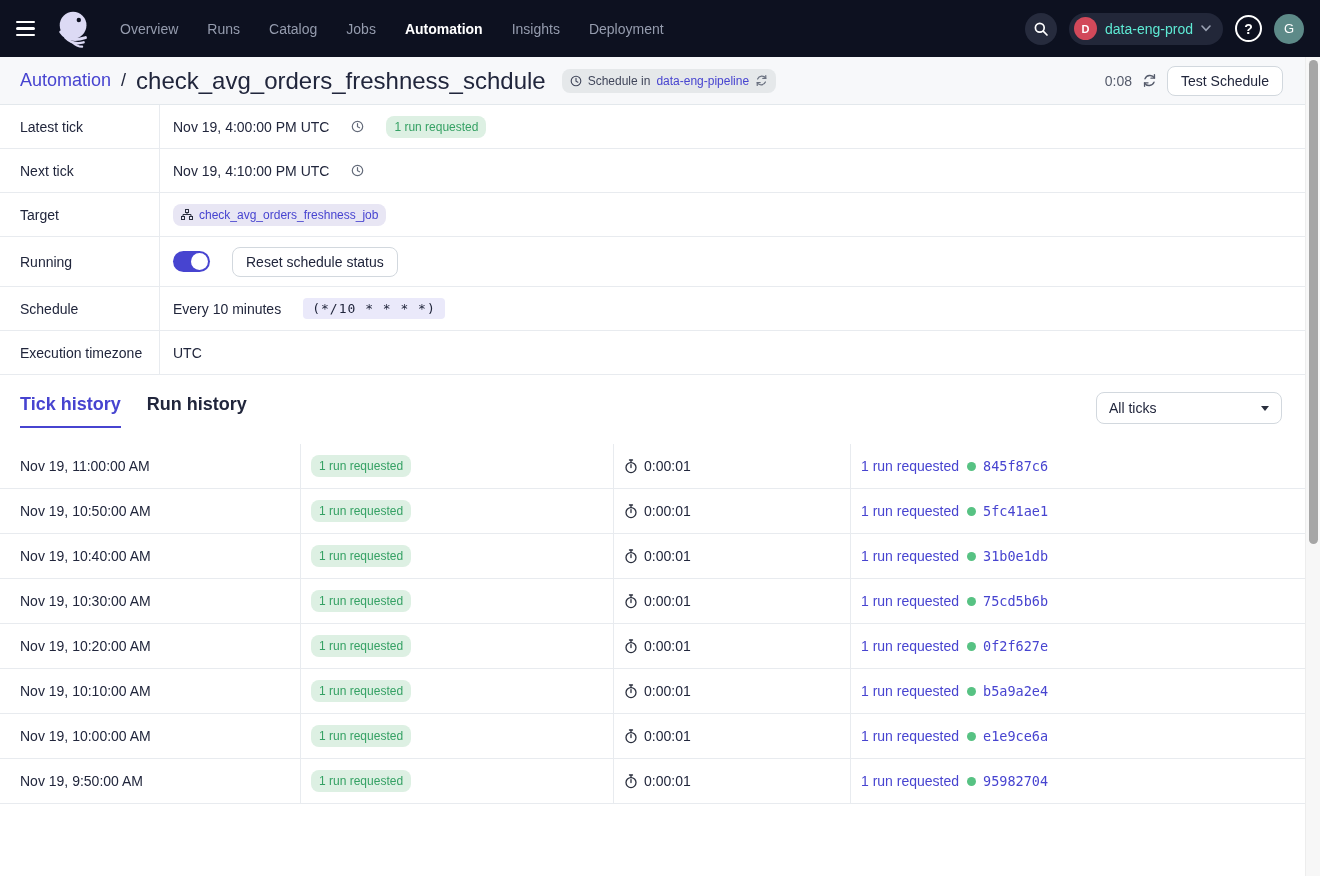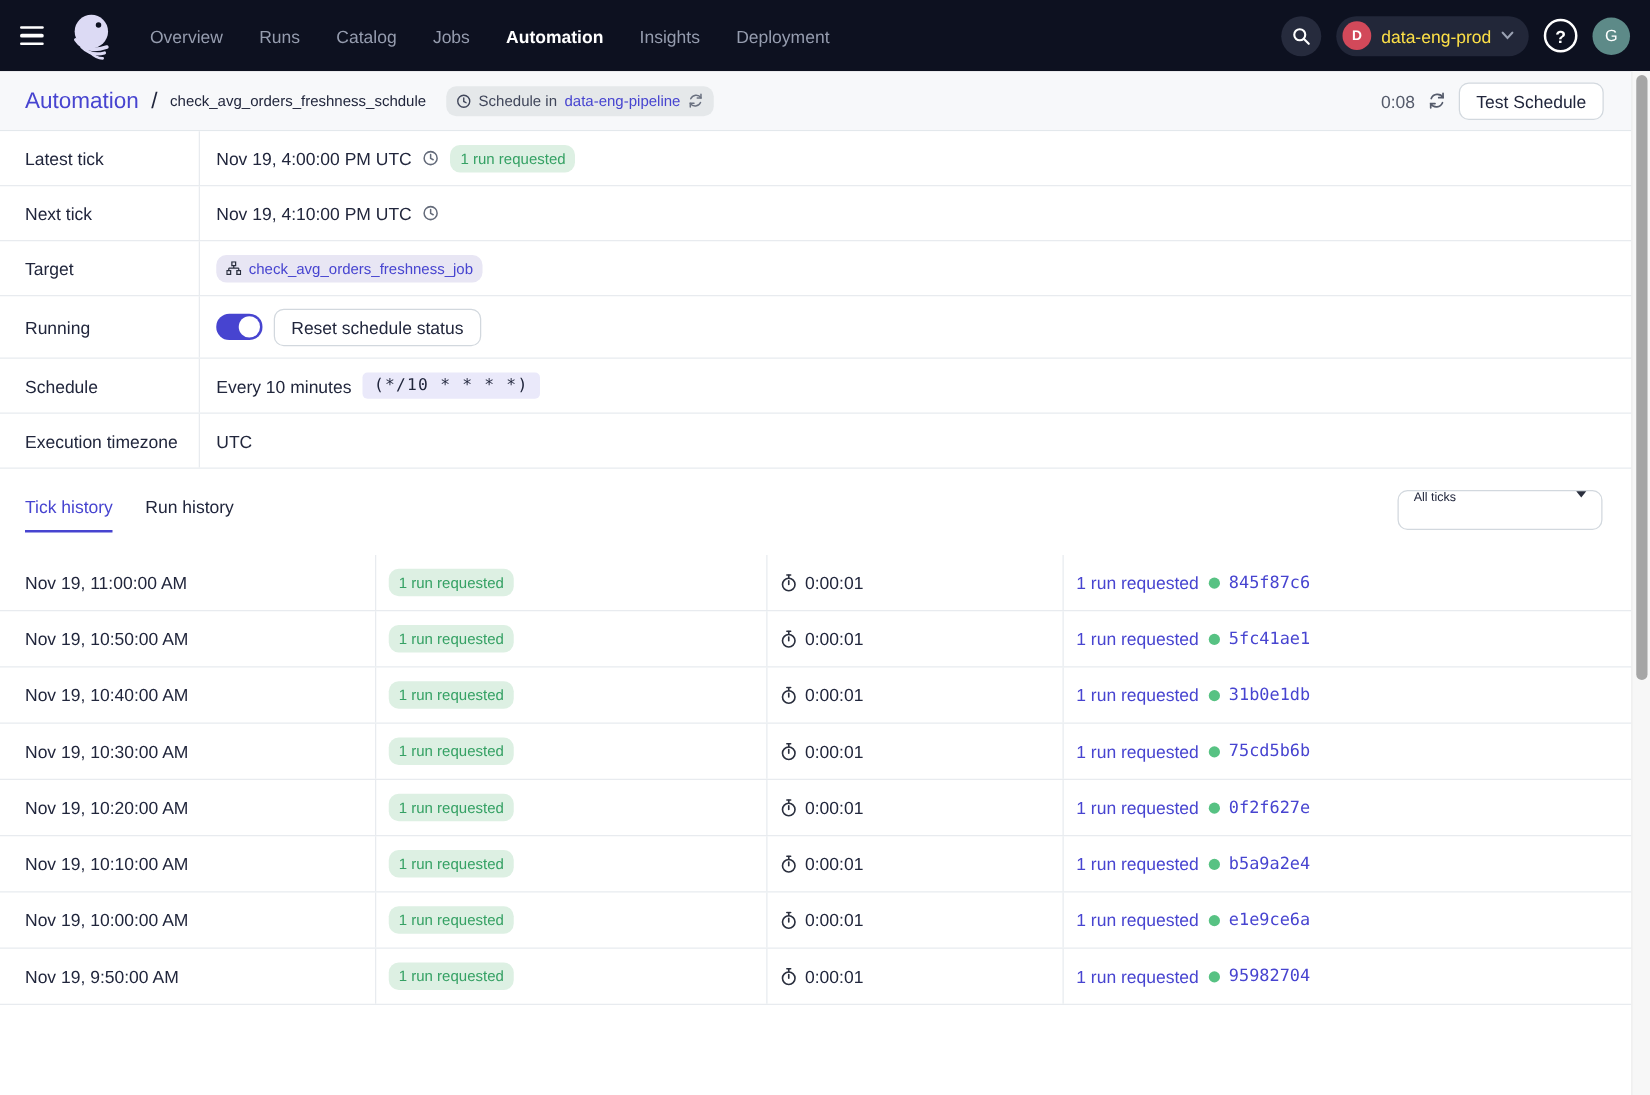--- a/index.html
+++ b/index.html
@@ -27,53 +27,53 @@
   .hamburger{width:28px;height:28px;display:flex;flex-direction:column;justify-content:center;gap:4px;cursor:pointer;}
   .hamburger span{display:block;width:19px;height:2.4px;background:#fff;border-radius:2px;}
   .logo{width:42px;height:44px;display:flex;align-items:center;justify-content:center;}
   .nav{display:flex;align-items:center;gap:29px;margin-left:14px;}
   .nav-item{font-size:14px;color:var(--nav-inactive);cursor:pointer;}
   .nav-item.active{color:#fff;font-weight:700;}
   .topbar-right{margin-left:auto;display:flex;align-items:center;gap:12px;}
   .circle-btn{width:32px;height:32px;border-radius:50%;background:var(--topbar-chip);display:flex;align-items:center;justify-content:center;cursor:pointer;}
   .ws-pill{height:32px;border-radius:16px;background:#222739;display:flex;align-items:center;gap:8px;padding:0 12px 0 5px;cursor:pointer;}
   .ws-avatar{width:23px;height:23px;border-radius:50%;background:#d2495a;color:#fff;font-size:11px;font-weight:700;display:flex;align-items:center;justify-content:center;}
-  .ws-name{color:#fde047;font-size:14px;}
+  .ws-name{color:#5eead4;font-size:14px;}
   .help-btn{width:27px;height:27px;border-radius:50%;border:2px solid #fff;color:#fff;font-size:14px;font-weight:700;display:flex;align-items:center;justify-content:center;cursor:pointer;}
   .user-avatar{width:30px;height:30px;border-radius:50%;background:#5d8a88;color:#fff;font-size:13px;display:flex;align-items:center;justify-content:center;cursor:pointer;}
 
   
   .crumb-bar{height:48px;background:#f7f8fa;border-bottom:1px solid #e3e8ec;display:flex;align-items:center;padding:0 37px 0 20px;gap:10px;}
   .crumb-section{font-size:18px;color:var(--accent);cursor:pointer;}
   .crumb-sep{font-size:18px;color:var(--ink);}
-  .crumb-title{font-size:12px;color:var(--ink);font-weight:500;}
+  .crumb-title{font-size:24px;color:var(--ink);font-weight:500;}
   .sched-badge{margin-left:6px;height:24px;border-radius:8px;background:var(--chip-gray);display:flex;align-items:center;gap:6px;padding:0 8px;font-size:12px;color:#40465a;}
   .sched-badge a{color:var(--accent);text-decoration:none;cursor:pointer;}
   .crumb-right{margin-left:auto;display:flex;align-items:center;gap:10px;}
   .timer{font-size:14px;color:#555b6b;}
   .btn{background:#fff;border:1px solid var(--btn-border);border-radius:8px;font-size:14px;color:var(--ink);padding:6px 13px;font-family:inherit;cursor:pointer;}
 
   
   .details{background:#fff;}
   .d-row{display:flex;align-items:stretch;border-bottom:1px solid var(--border);min-height:44px;}
   .d-row.tall{min-height:50px;}
   .d-label{width:160px;flex:none;border-right:1px solid var(--border);display:flex;align-items:center;padding-left:20px;font-size:14px;}
-  .d-value{flex:1;display:flex;align-items:center;gap:9px;padding-left:13px;font-size:14px;}
+  .d-value{flex:1;display:flex;align-items:center;gap:22px;padding-left:13px;font-size:14px;}
   .pill-green{background:var(--green-bg);color:var(--green-text);font-size:12px;border-radius:8px;padding:4px 8px;white-space:nowrap;}
   .pill-lav{background:var(--lav-bg);border-radius:8px;padding:4px 8px;display:flex;align-items:center;gap:6px;font-size:12px;color:var(--accent);cursor:pointer;}
   .cron{background:var(--cron-bg);border-radius:4px;padding:3px 9px;font-family:"DejaVu Sans Mono",monospace;font-size:13px;color:var(--ink);letter-spacing:1px;}
   .toggle{width:37px;height:21px;border-radius:11px;background:var(--accent);position:relative;cursor:pointer;flex:none;}
   .toggle .knob{position:absolute;top:2px;right:2px;width:17px;height:17px;border-radius:50%;background:#fff;}
 
   
   .history-head{display:flex;align-items:center;padding:17px 38px 0 20px;}
   .tabs{display:flex;gap:26px;}
-  .tab{font-size:14px;font-weight:400;color:var(--ink);padding-bottom:11px;border-bottom:2px solid transparent;cursor:pointer;text-align:center;}
+  .tab{font-size:18px;font-weight:700;color:var(--ink);padding-bottom:11px;border-bottom:2px solid transparent;cursor:pointer;text-align:center;}
   .tab.active{color:var(--accent);border-bottom-color:var(--accent);}
-  .select{margin-left:auto;width:164px;height:32px;border:1px solid var(--btn-border);border-radius:8px;background:#fff;display:flex;padding:0 12px;font-size:10px;cursor:pointer;margin-bottom:6px;}
+  .select{margin-left:auto;width:186px;height:32px;border:1px solid var(--btn-border);border-radius:8px;background:#fff;display:flex;align-items:center;padding:0 12px;font-size:14px;cursor:pointer;margin-bottom:6px;}
   .caret{margin-left:auto;width:0;height:0;border-left:4px solid transparent;border-right:4px solid transparent;border-top:5px solid #2a2f3e;}
 
   
   .table{margin-top:14px;}
   .t-head,.t-row{display:grid;grid-template-columns:300px 313px 237px 1fr;}
   .t-head{border-top:1px solid var(--border);border-bottom:1px solid var(--border);height:30px;}
   .t-head > div{display:flex;align-items:center;font-size:12px;color:var(--muted);padding-left:10px;}
   .t-head > div:first-child{padding-left:20px;}
   .t-row{height:45px;border-bottom:1px solid var(--border);}
   .t-row > div{display:flex;align-items:center;padding-left:10px;font-size:14px;}

